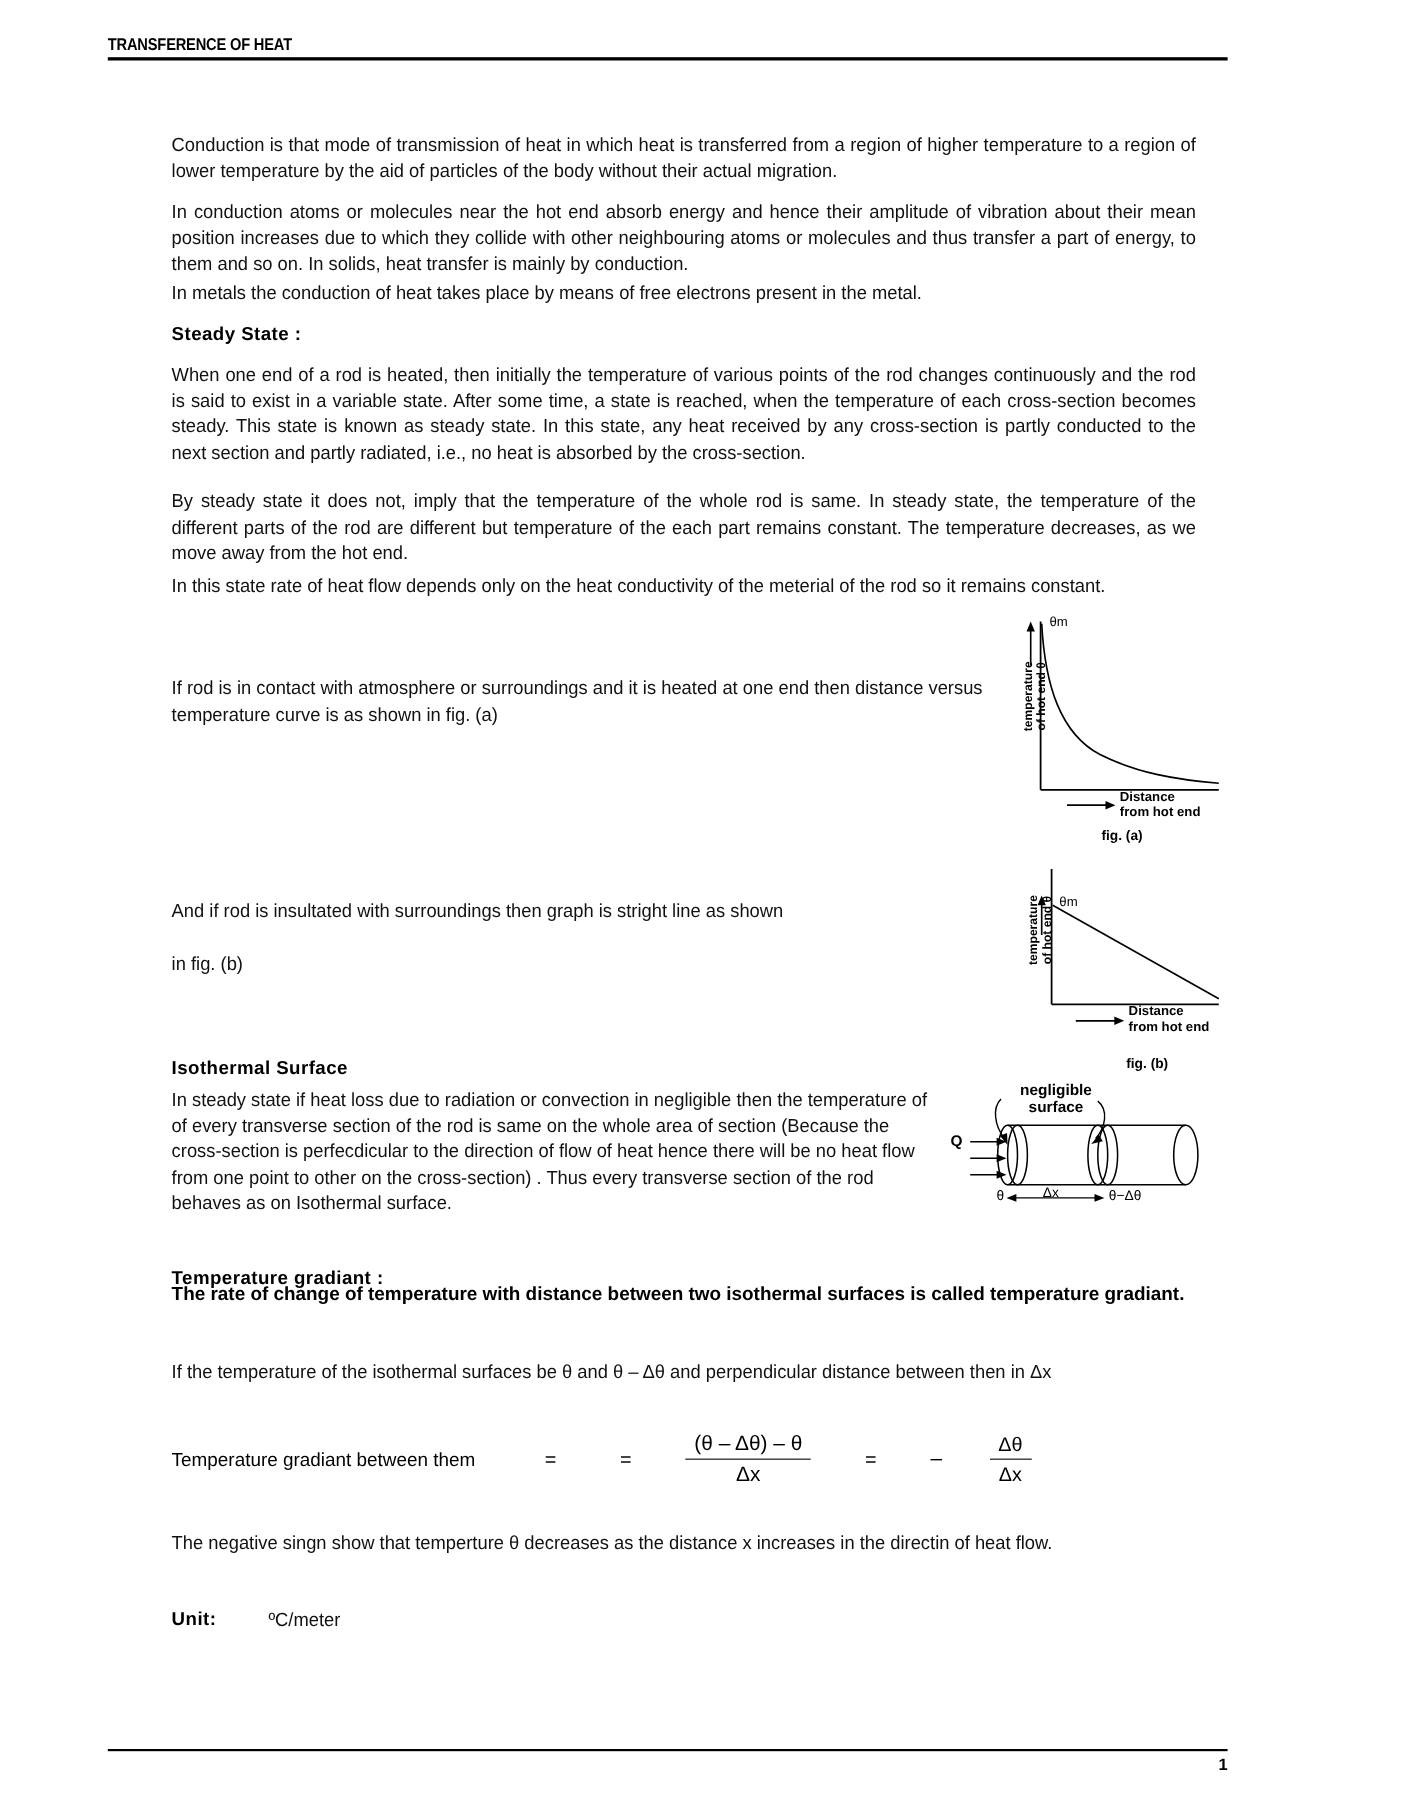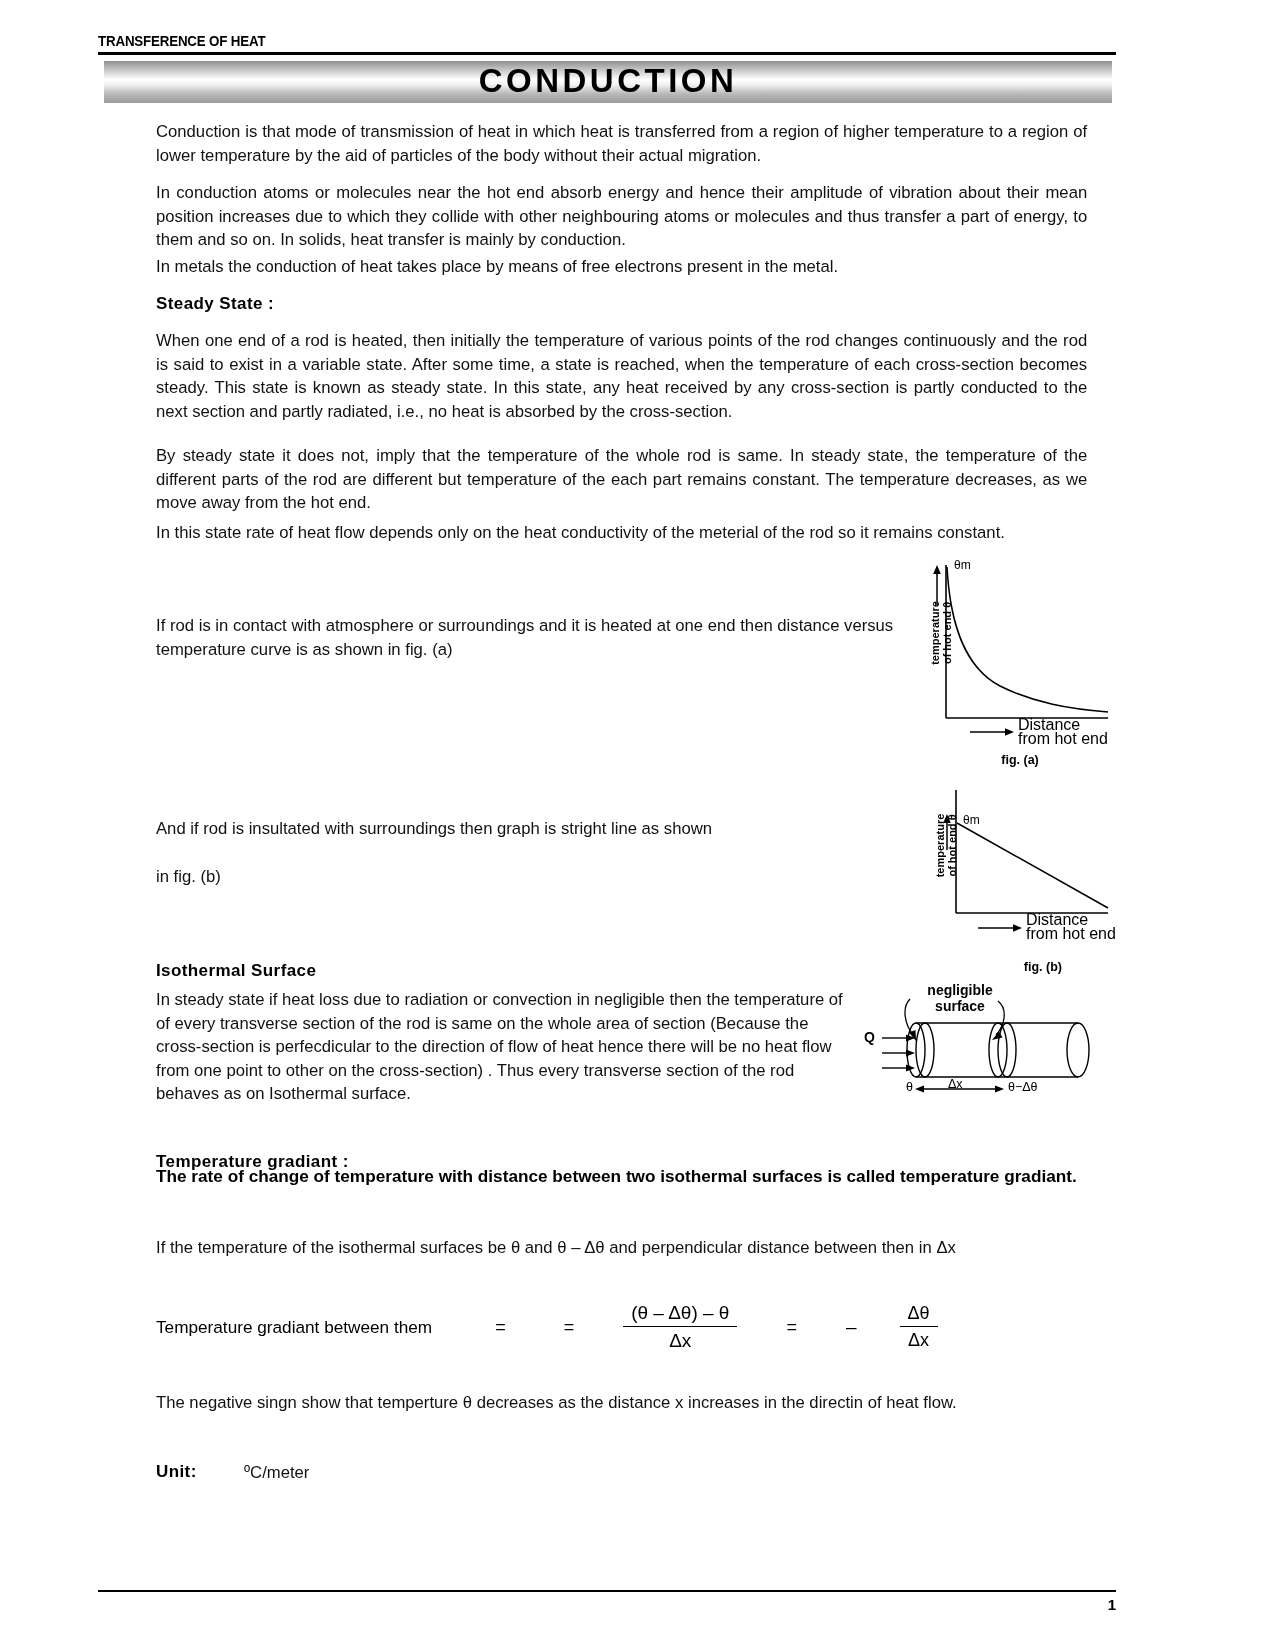--- a/index.html
+++ b/index.html
@@ -107,22 +107,22 @@
     font-size: 11px;
     font-weight: bold;
     line-height: 12px;
     transform: rotate(-90deg);
     transform-origin: left top;
     white-space: nowrap;
     text-align: center;
   }
   .axis-label-x {
     position: absolute;
-    font-size: 16px;
-    font-weight: normal;
+    font-size: 12px;
+    font-weight: bold;
     line-height: 13.5px;
     white-space: nowrap;
   }
   .theta-m {
     position: absolute;
     font-size: 12px;
     white-space: nowrap;
   }
 
   
@@ -194,23 +194,20 @@
   }
 </style>
 </head>
 <body>
 
 <div class="page">
 
   <div class="running-head">TRANSFERENCE OF HEAT</div>
   <div class="head-rule"></div>
 
-  <div class="title-banner">
-    <div class="title-text">CONDUCTION</div>
-  </div>
 
   <div class="para" style="left:156px; top:120px; width:960px;">Conduction is that mode of transmission of heat in which heat is transferred from a region of higher temperature to a region of lower temperature by the aid of particles of the body without their actual migration.</div>
 
   <div class="para" style="left:156px; top:181px; width:960px;">In conduction atoms or molecules near the hot end absorb energy and hence their amplitude of vibration about their mean position increases due to which they collide with other neighbouring atoms or molecules and thus transfer a part of energy, to them and so on. In solids, heat transfer is mainly by conduction.</div>
 
   <div class="para noj" style="left:156px; top:255px; width:960px;">In metals the conduction of heat takes place by means of free electrons present in the metal.</div>
 
   <div class="heading" style="left:156px; top:294px;">Steady  State  :</div>
 
   <div class="para" style="left:156px; top:329px; width:960px;">When one end of a rod is heated, then initially the temperature of various points of the rod changes continuously and the rod is said to exist in a variable state. After some time, a state is reached, when the temperature of each cross-section becomes steady. This state is known as steady state. In this state, any heat received by any cross-section is partly conducted to the next section and partly radiated, i.e., no heat is absorbed by the cross-section.</div>

